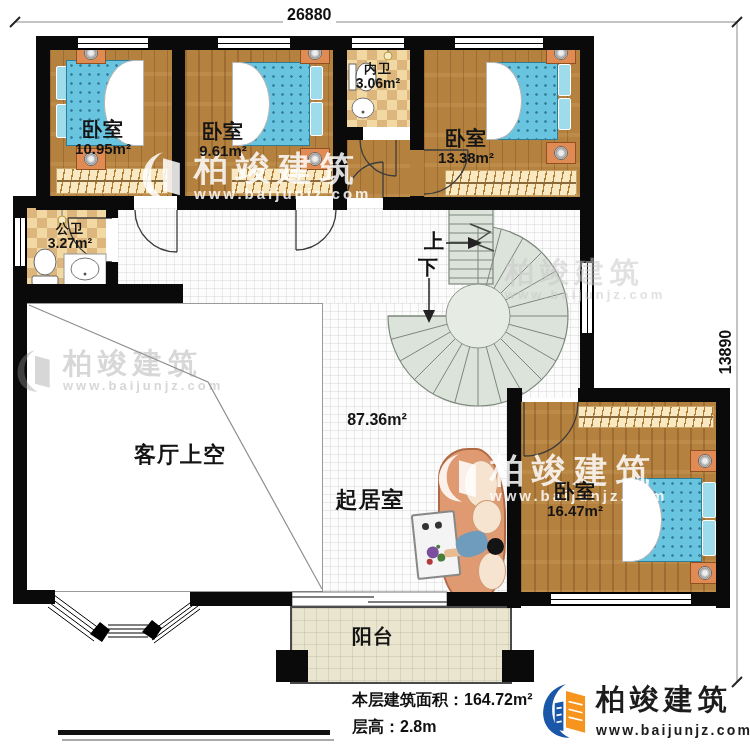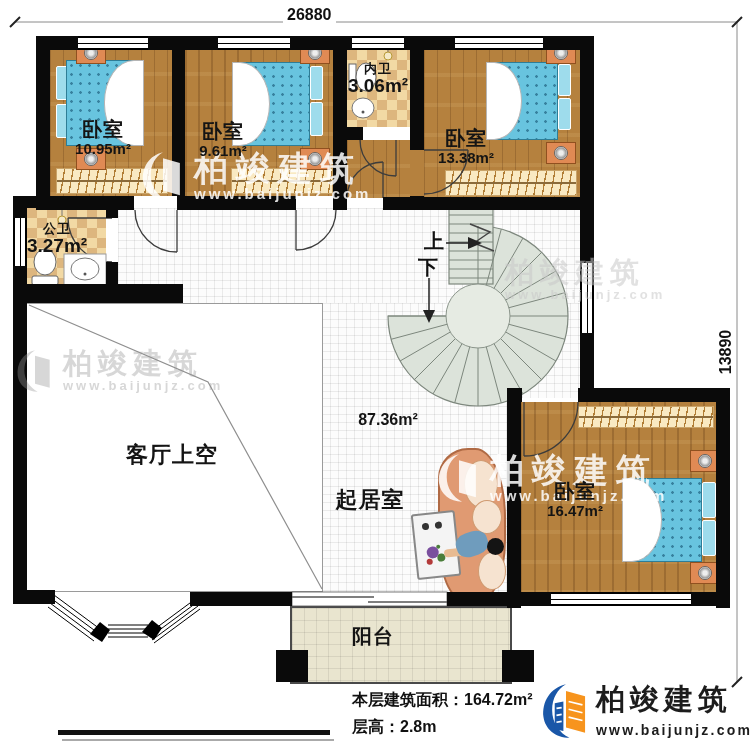--- a/index.html
+++ b/index.html
@@ -47,21 +47,21 @@
   .p-arm{position:absolute;background:#e8bb92;border-radius:4px;transform:rotate(-6deg);z-index:12;}
   .ctable{position:absolute;background:#f4f4f4;border:2px solid #888;border-radius:3px;transform:rotate(-6deg);z-index:10;}
   .ctable .cup{position:absolute;width:7px;height:7px;border-radius:50%;background:#333;}
   .ctable .flower{position:absolute;width:12px;height:12px;border-radius:50%;background:#7a4f9e;
     box-shadow:8px 6px 0 -2px #4a7d3a,-4px 9px 0 -3px #b33a3a,6px -5px 0 -4px #4a7d3a;}
   
   .rlabel{position:absolute;z-index:40;text-align:center;color:#141414;font-weight:bold;transform:translateX(-50%);line-height:1.08;}
   .rname{font-size:20px;letter-spacing:1px;white-space:nowrap;}
   .rarea{font-size:15px;}
   .sm .rname{font-size:13px;}
-  .sm .rarea{font-size:19px;}
+  .sm .rarea{font-size:14px;}
   .big .rname{font-size:22px;}
   .stairlab{position:absolute;z-index:40;font-size:20px;font-weight:bold;color:#111;transform:translateX(-50%);}
   
   .dim{position:absolute;z-index:40;font-size:16px;font-weight:bold;color:#111;background:#fff;padding:0 4px;}
   .dim-r{transform:rotate(-90deg);transform-origin:center;}
   
   .wm{position:absolute;z-index:35;display:flex;align-items:center;gap:8px;pointer-events:none;}
   .wm-name{display:block;font-size:34px;font-weight:bold;letter-spacing:8px;white-space:nowrap;line-height:1;}
   .wm-url{display:block;font-size:15px;font-weight:bold;letter-spacing:3px;white-space:nowrap;}
   .wm-sm .wm-name{font-size:29px;letter-spacing:6px;}
@@ -378,28 +378,28 @@
     <div class="rarea">9.61m²</div>
   </div>
   <div class="rlabel" style="left:466px;top:128px">
     <div class="rname">卧室</div>
     <div class="rarea">13.38m²</div>
   </div>
   <div class="rlabel sm" style="left:378px;top:62px">
     <div class="rname">内卫</div>
     <div class="rarea">3.06m²</div>
   </div>
-  <div class="rlabel sm" style="left:57px;top:222px">
+  <div class="rlabel sm" style="left:70px;top:222px">
     <div class="rname">公卫</div>
     <div class="rarea">3.27m²</div>
   </div>
-  <div class="rlabel big" style="left:172px;top:443px">
+  <div class="rlabel big" style="left:180px;top:443px">
     <div class="rname">客厅上空</div>
   </div>
-  <div class="rlabel" style="left:388px;top:411px">
+  <div class="rlabel" style="left:377px;top:411px">
     <div class="rarea" style="font-size:16px">87.36m²</div>
   </div>
   <div class="rlabel big" style="left:370px;top:488px">
     <div class="rname">起居室</div>
   </div>
   <div class="rlabel" style="left:575px;top:481px">
     <div class="rname">卧室</div>
     <div class="rarea">16.47m²</div>
   </div>
   <div class="rlabel" style="left:373px;top:626px">

